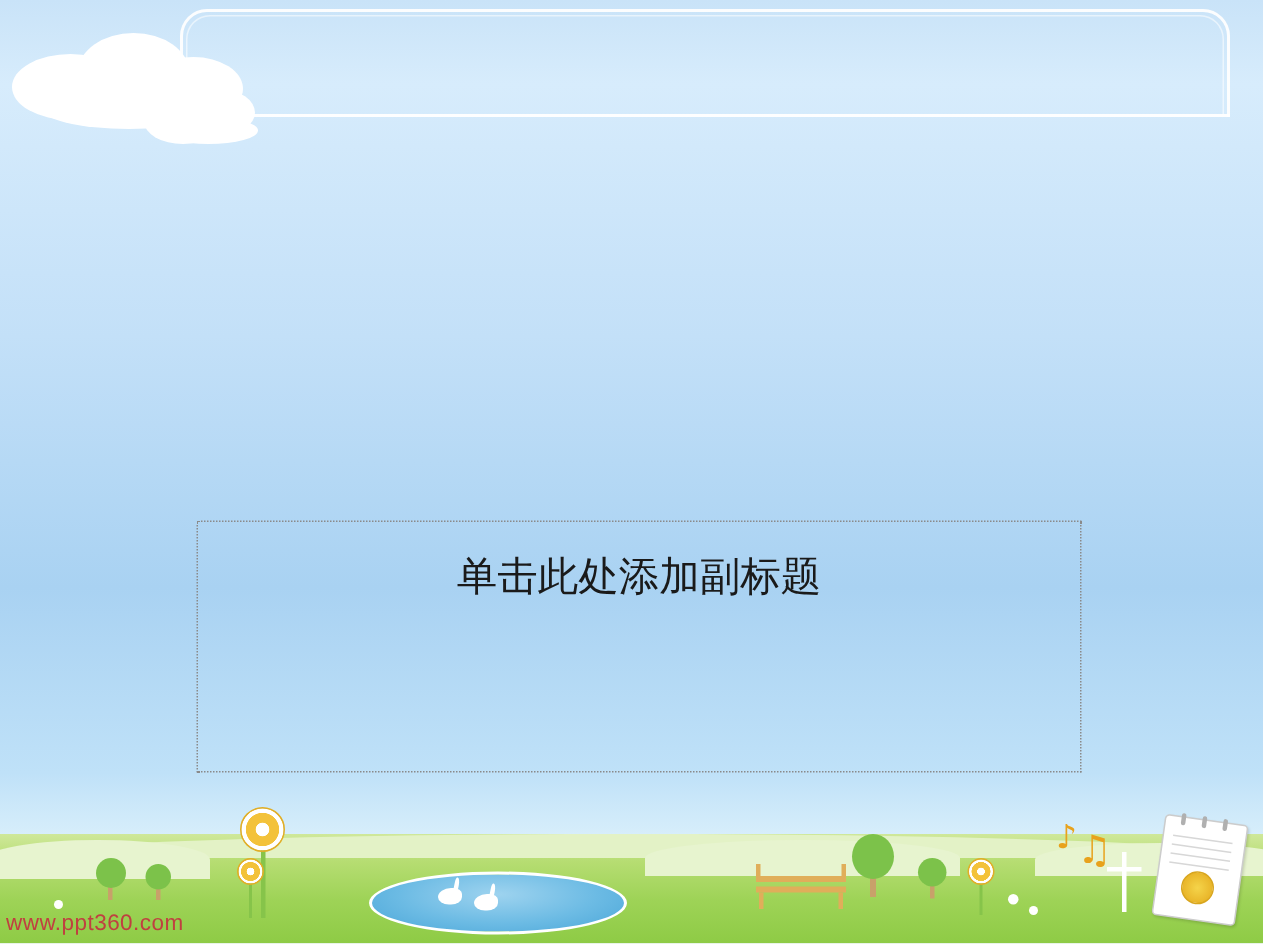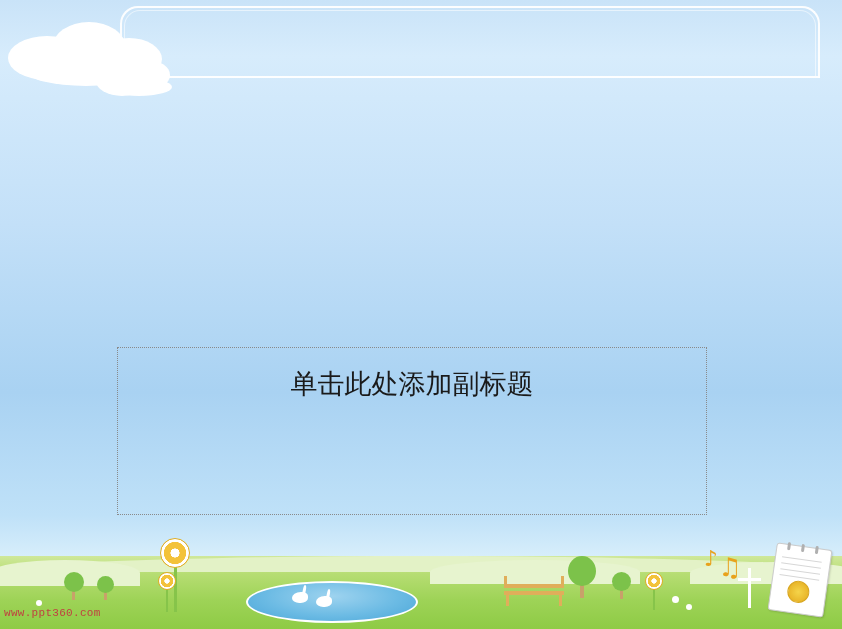--- a/index.html
+++ b/index.html
@@ -72,21 +72,21 @@
     font-size: 40px;
     font-weight: bold;
     color: #000000;
     letter-spacing: 1px;
     font-family: "Liberation Sans", sans-serif;
   }
 
   
   .subtitle-box {
     position: absolute;
-    left: 117px;
+    left: 131px;
     top: 347px;
     width: 590px;
     height: 168px;
     border: 1px dotted #8a8a8a;
     box-sizing: border-box;
   }
   .subtitle-text {
     position: absolute;
     left: 0; right: 0;
     top: 18px;
@@ -212,23 +212,23 @@
   }
 
   
   .post { position: absolute; background: #ffffff; }
 
   
   .watermark {
     position: absolute;
     left: 4px;
     top: 607px;
-    font-size: 11px;
+    font-size: 15px;
     color: #c04040;
-    font-family: Liberation Mono, monospace;
+    font-family: Liberation Sans, sans-serif;
     letter-spacing: .3px;
   }
 </style>
 </head>
 <body>
 
 <div id="slide">
 
   <div class="sky"></div>
 

